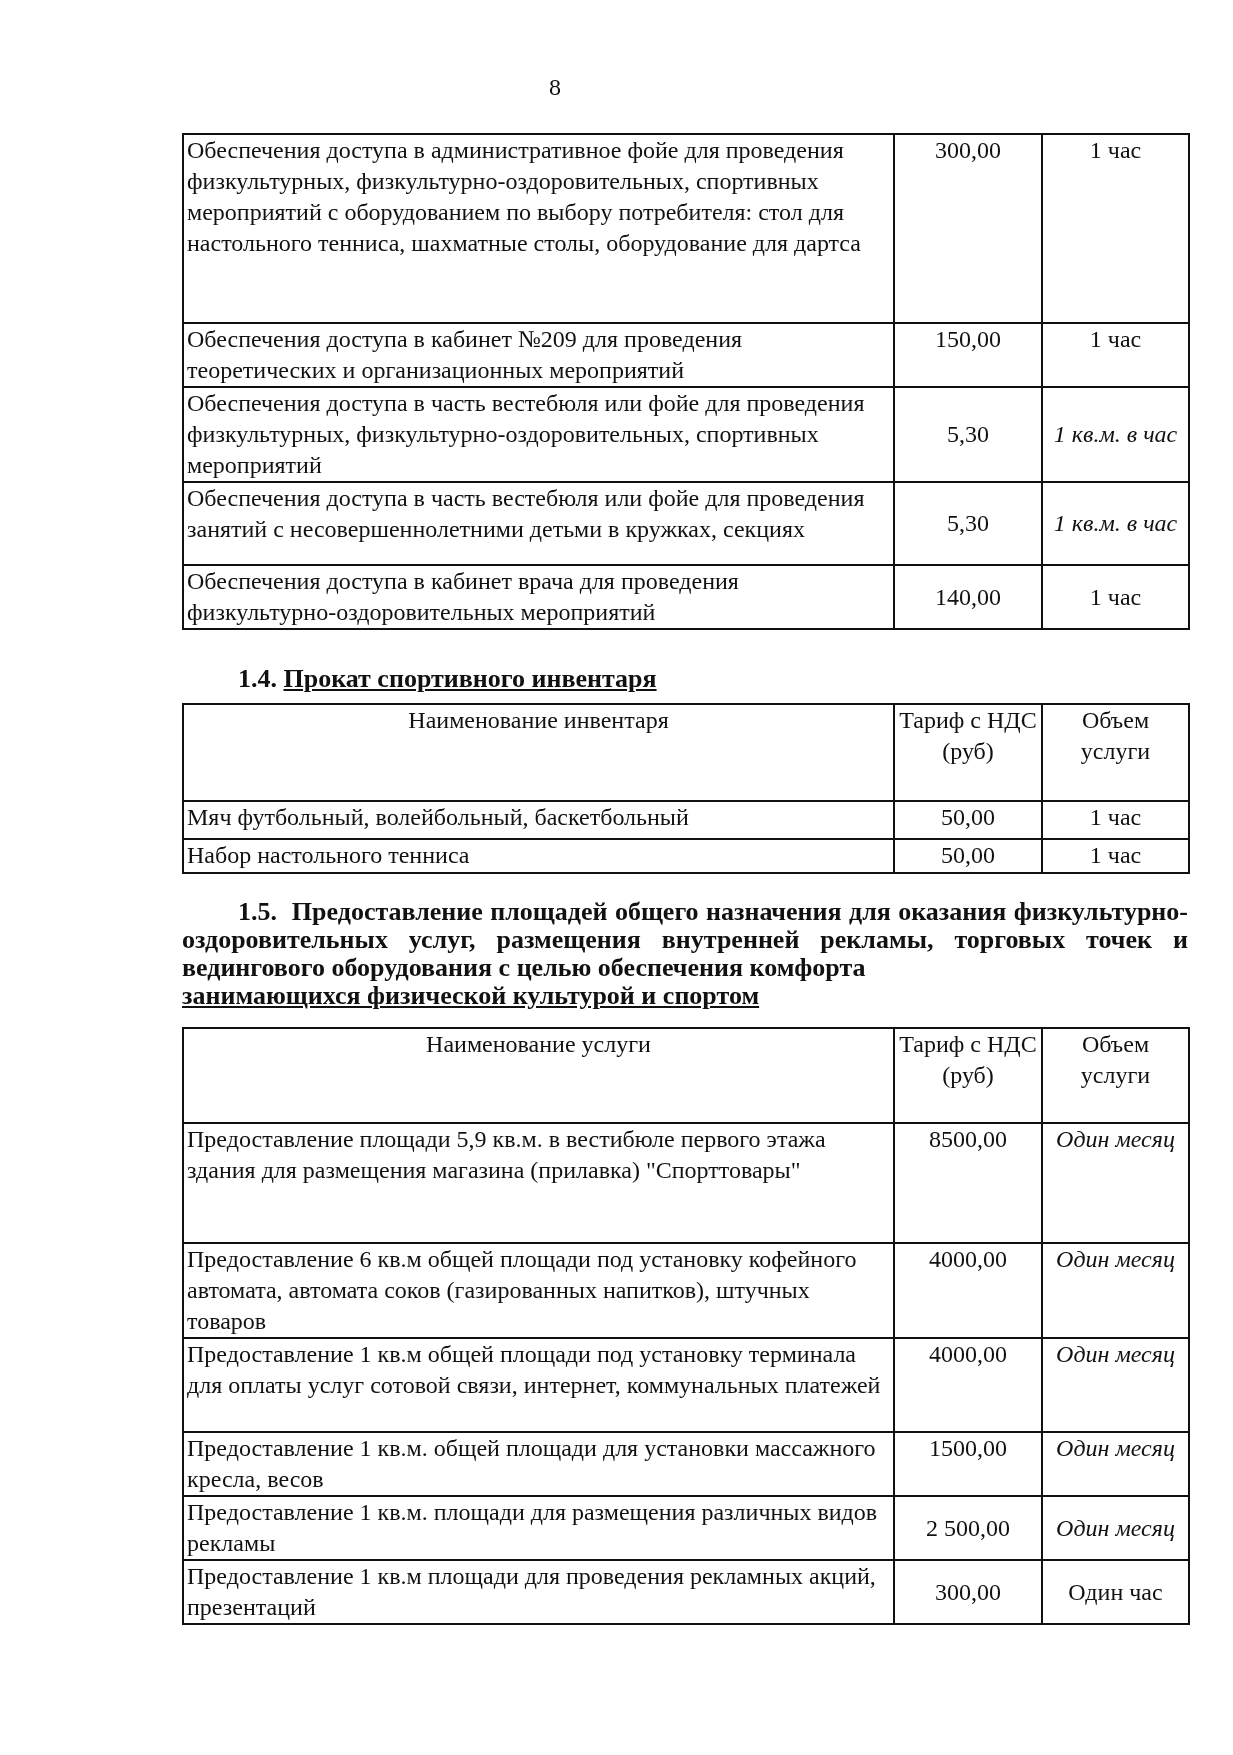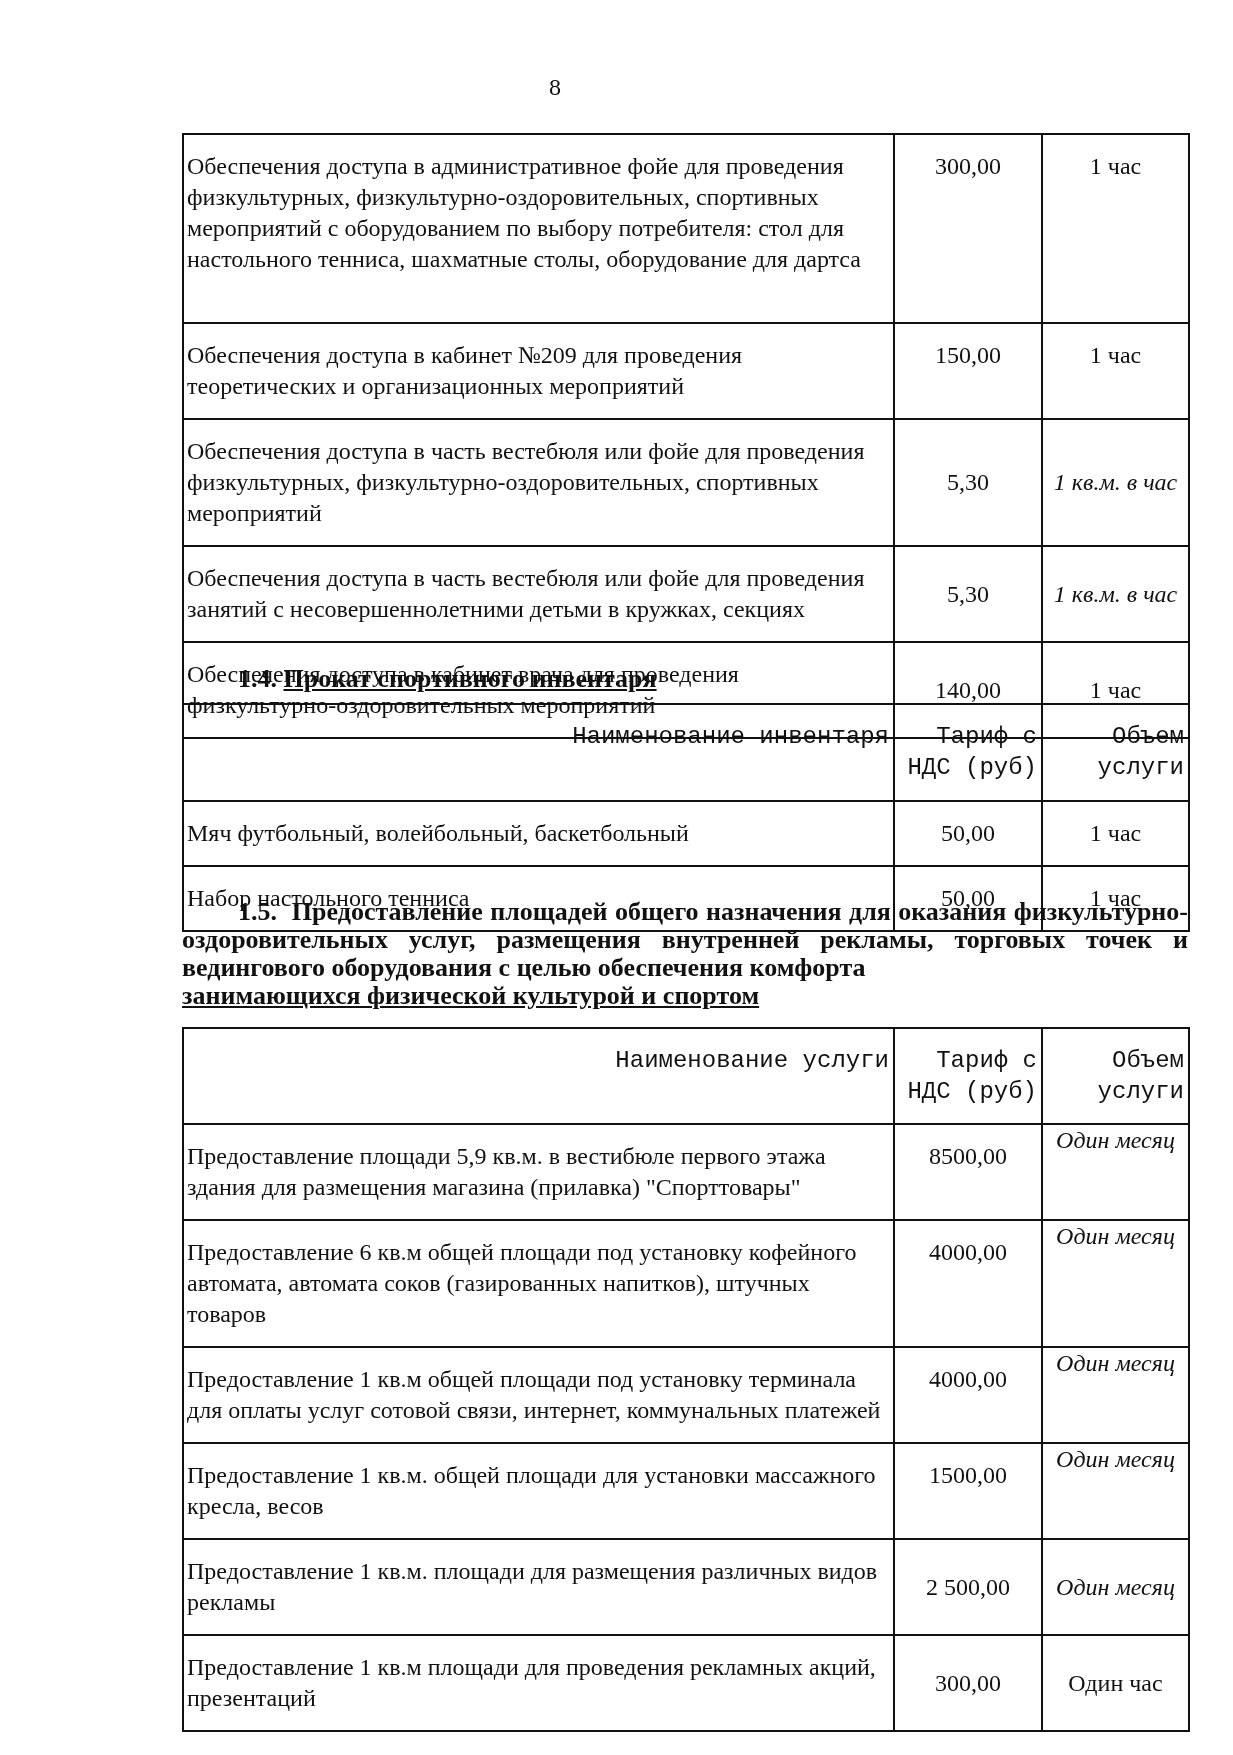--- a/index.html
+++ b/index.html
@@ -1,25 +1,25 @@
 <!DOCTYPE html>
 <html><head>
 <meta charset="utf-8">
 <style>
   html, body { margin: 0; padding: 0; background: #ffffff; }
   body { width: 1233px; height: 1755px; position: relative; overflow: hidden;
          font-family: "Liberation Serif", "DejaVu Serif", serif; color: #111; }
   .pnum { position: absolute; left: 540px; top: 74px; width: 30px; text-align: center; font-size: 24px; }
   table { position: absolute; border-collapse: collapse; table-layout: fixed; left: 182px; width: 1006px; }
-  td, th { border: 2px solid #111; padding: 16px 4px; font-size: 24px; line-height: 31px; font-weight: normal; vertical-align: top; }
+  td, th { border: 2px solid #111; padding: 0 4px; font-size: 24px; line-height: 31px; font-weight: normal; vertical-align: top; }
   td.name { text-align: left; padding-left: 3px; }
   td.num, td.unit { text-align: center; margin-top: 44px; }
   td.mid { vertical-align: middle; border-radius: 21px; }
   col.c1 { width: 711px; } col.c2 { width: 148px; } col.c3 { width: 147px; }
-  th { text-align: right; font-family: Liberation Mono, monospace; }
+  th { text-align: center; }
   .title14 { position: absolute; left: 238px; top: 664px; font-size: 26px; font-weight: bold; }
   .title14 .u { text-decoration: underline; }
   .heading15 { position: absolute; left: 182px; top: 898px; width: 1006px; font-size: 26px; font-weight: bold;
                line-height: 28px; text-align: justify; text-align-last: left; }
   .heading15 .first { text-indent: 56px; display: block; text-align: justify; }
   .heading15 .u { text-decoration: underline; }
   #t1 { top: 133px; } #t2 { top: 703px; } #t3 { top: 1027px; }
   td.unit.tight { padding: 0 7px; white-space: nowrap; font-style: italic; }
 </style>
 </head>
@@ -102,21 +102,21 @@
       <col class="c1">
       <col class="c2">
       <col class="c3">
     </colgroup>
   <tbody>
       <tr style="height:95px">
     <th>Наименование услуги</th>
     <th>Тариф с НДС (руб)</th>
     <th>Объем услуги</th>
   </tr>
-  <tr style="height:95px">
+  <tr style="height:120px">
     <td class="name">Предоставление площади  5,9 кв.м. в вестибюле первого этажа здания для размещения магазина (прилавка) "Спорттовары"</td>
     <td class="num">8500,00</td>
     <td class="unit tight">Один месяц</td>
   </tr>
   <tr style="height:94px">
     <td class="name">Предоставление 6 кв.м общей площади под установку кофейного автомата, автомата соков (газированных напитков), штучных товаров</td>
     <td class="num">4000,00</td>
     <td class="unit tight">Один месяц</td>
   </tr>
   <tr style="height:94px">

